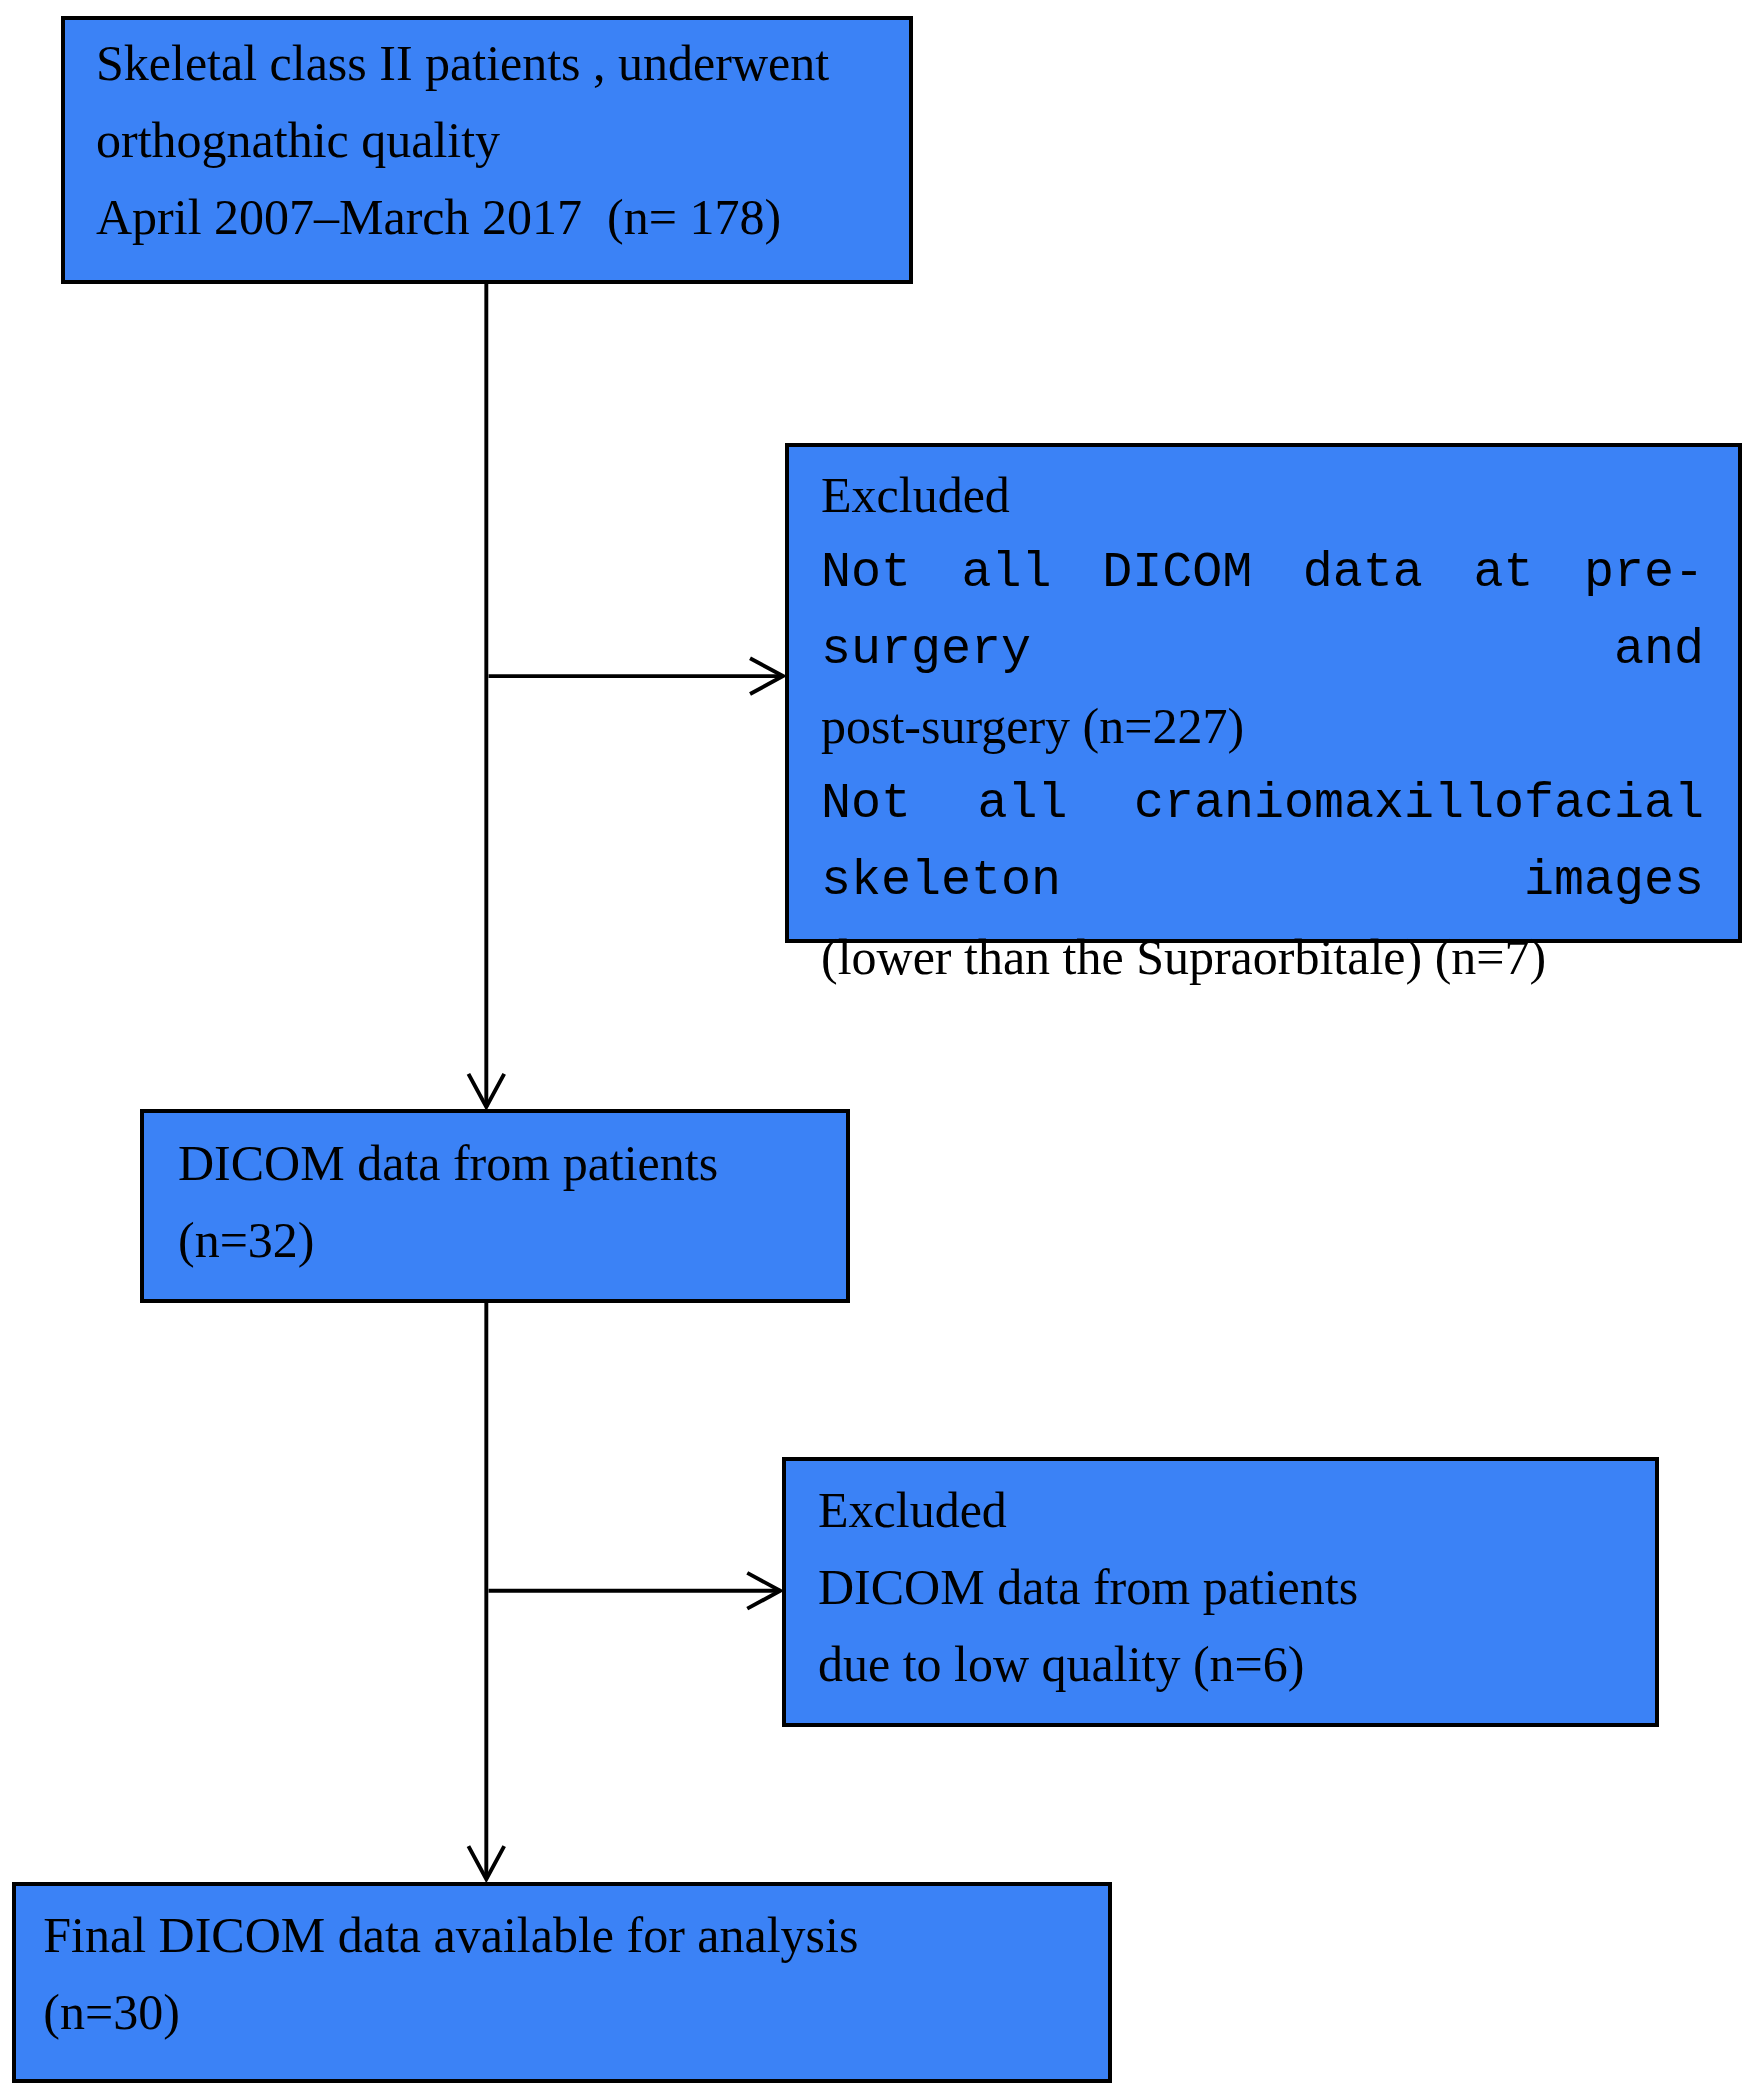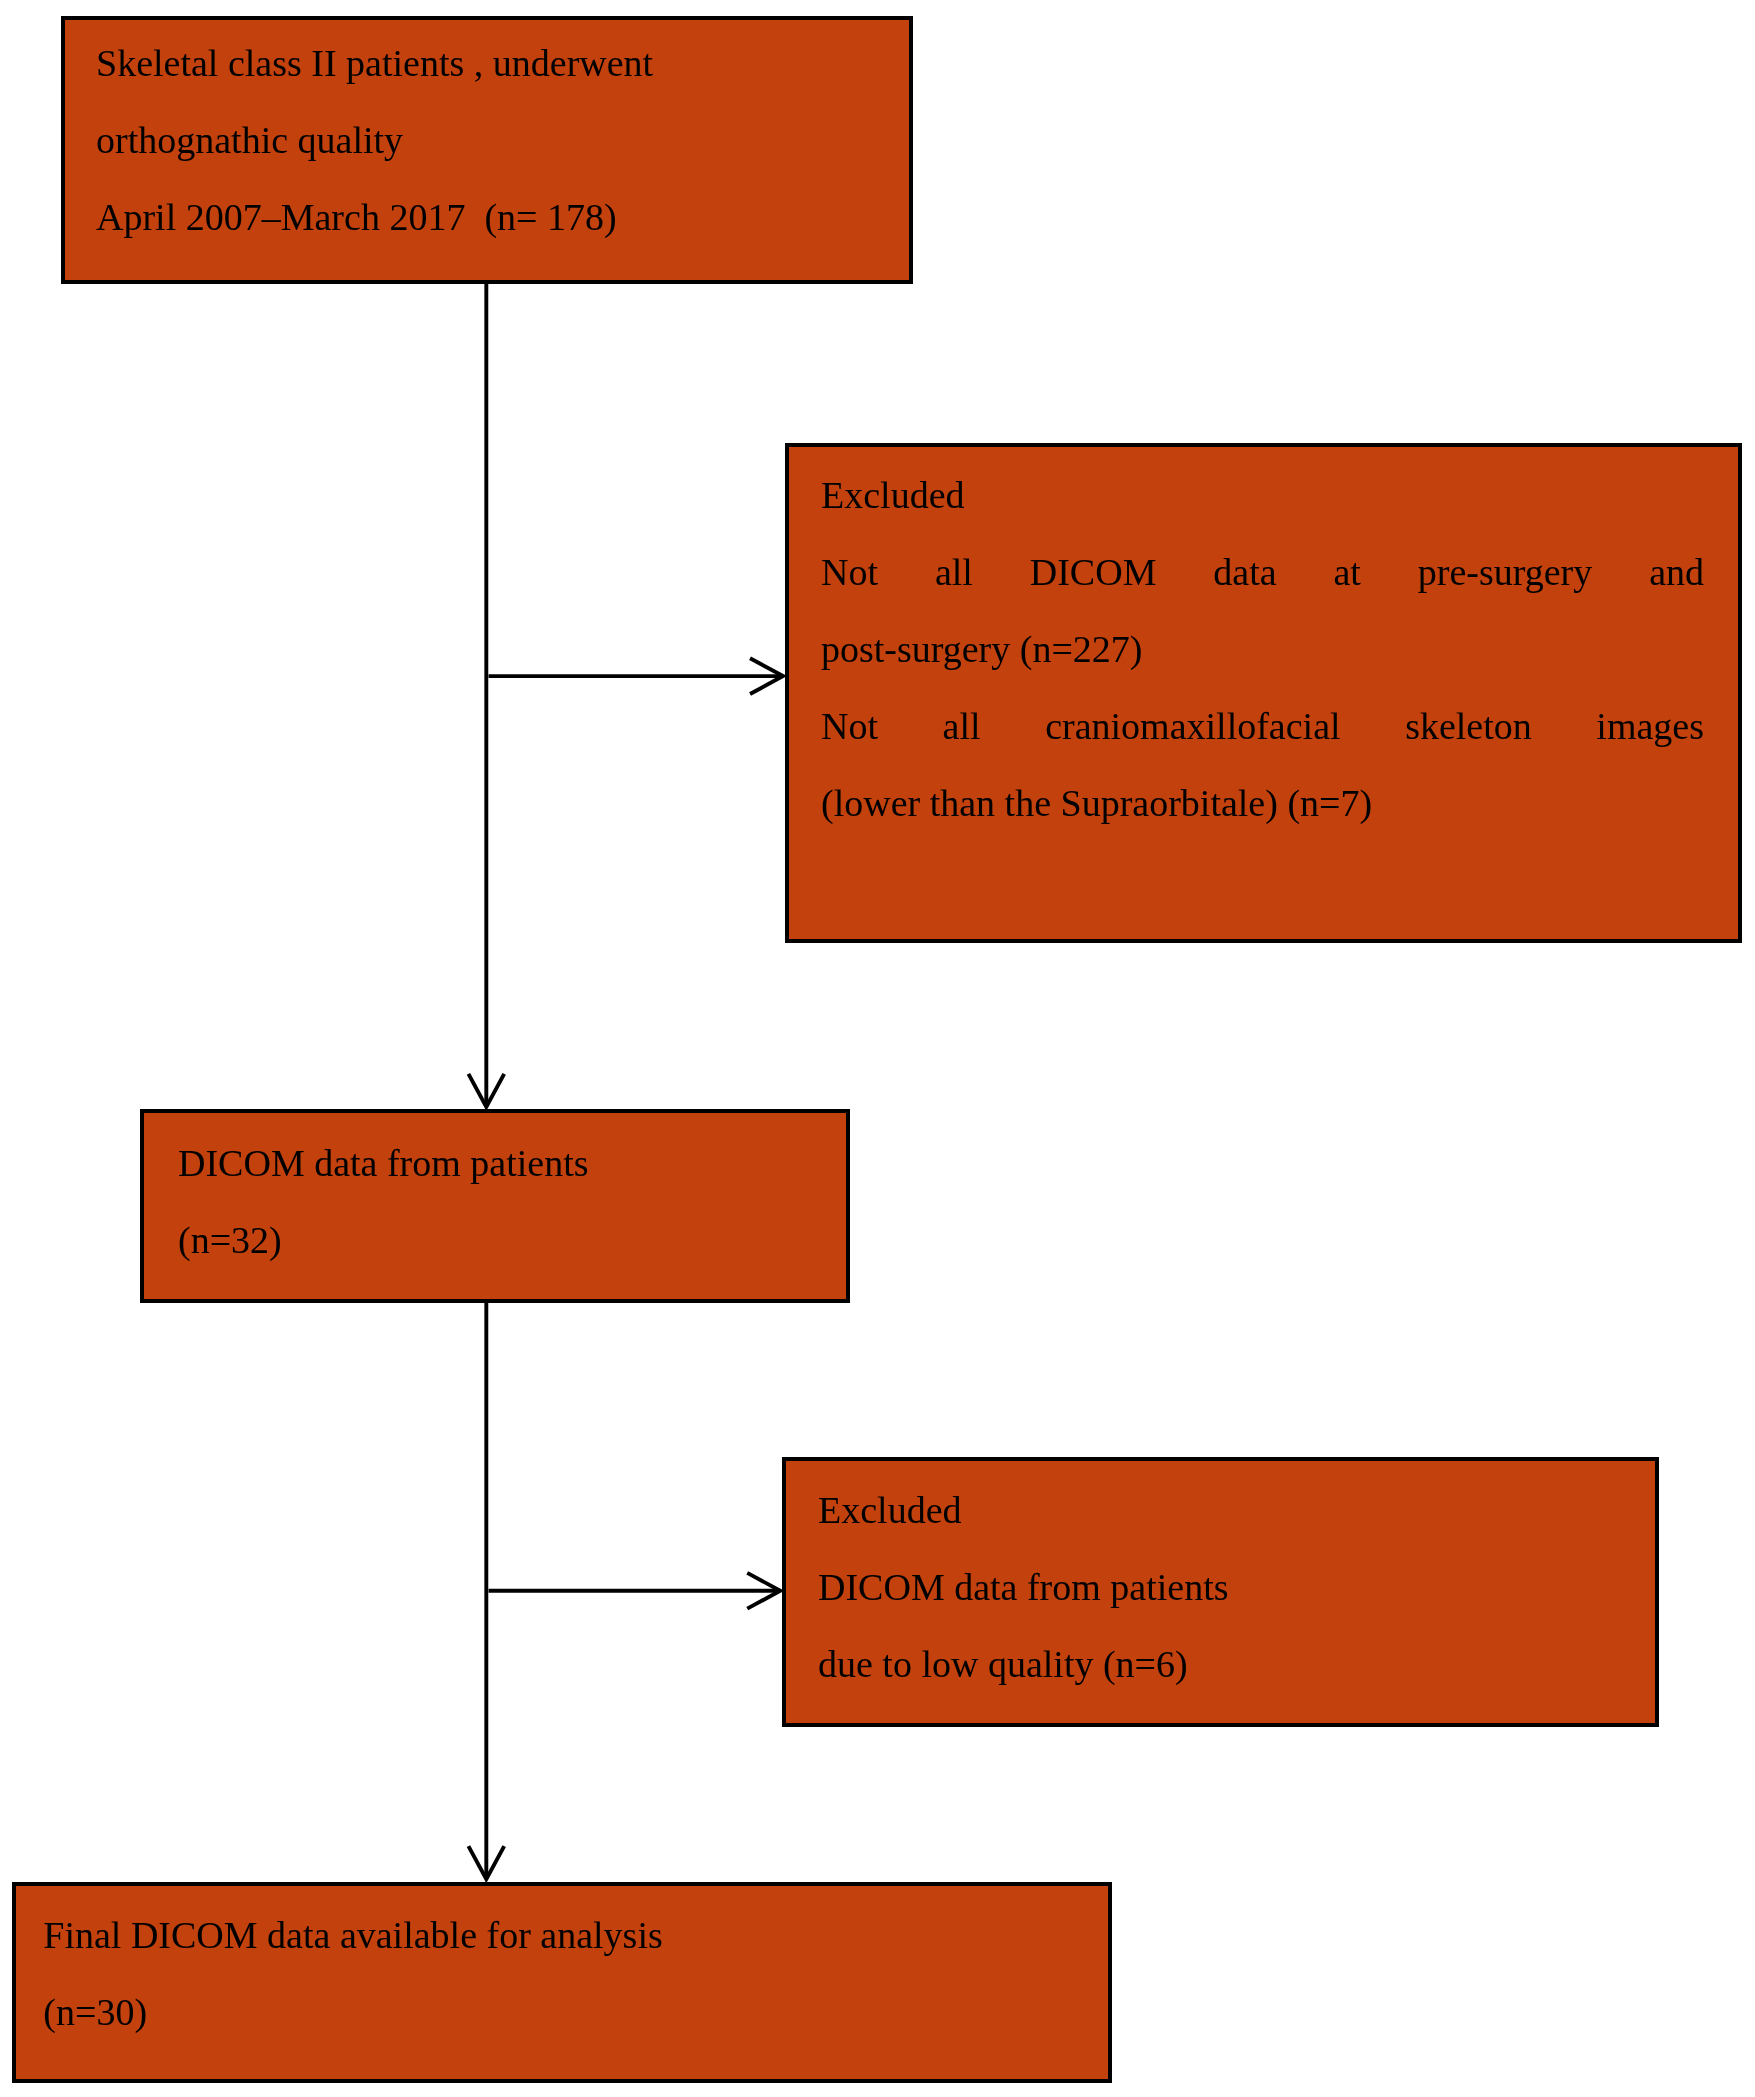--- a/index.html
+++ b/index.html
@@ -24,32 +24,33 @@
     pointer-events: none;
   }
   .connectors polyline, .connectors line {
     stroke: #000000;
     stroke-width: 7;
     fill: none;
   }
   .box {
     position: absolute;
     border: 4.5px solid #000000;
-    background: #c2410c;
+    background: #3b82f6;
     box-sizing: border-box;
-    font-size: 38px;
+    font-size: 50px;
     line-height: 77px;
   }
   .line {
     white-space: pre-wrap;
   }
   .stretch {
     text-align: justify;
     text-align-last: justify;
     white-space: normal;
+    font-family: Liberation Mono, monospace;
   }
   .box-initial {
     left: 61px; top: 15.6px;
     width: 852px; height: 268px;
     padding: 5.6px 34px 0 31px;
   }
   .box-excluded-1 {
     left: 785px; top: 443px;
     width: 957px; height: 500px;
     padding: 10px 34px 0 32px;

